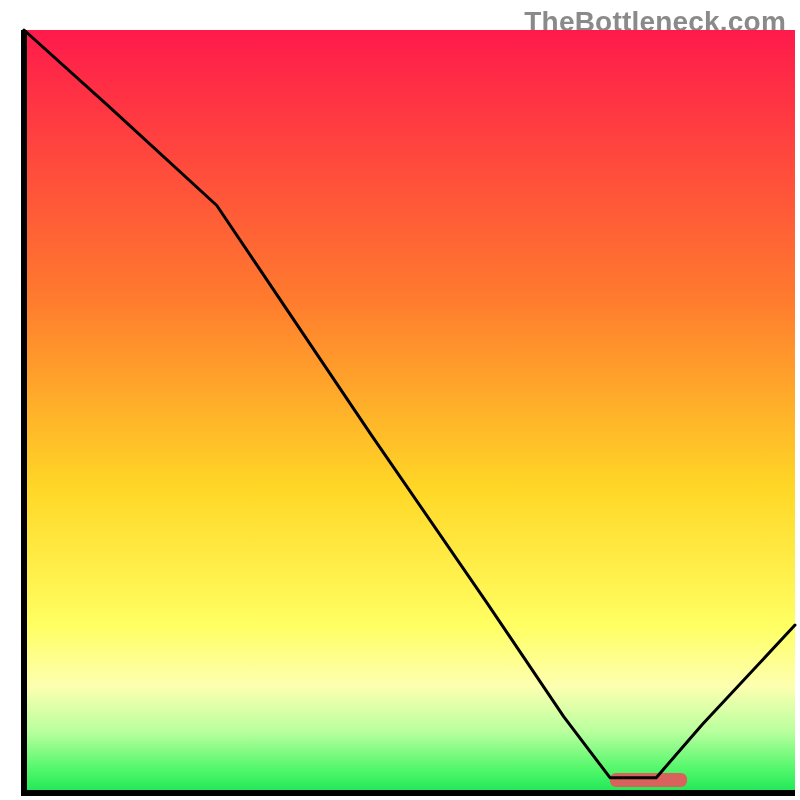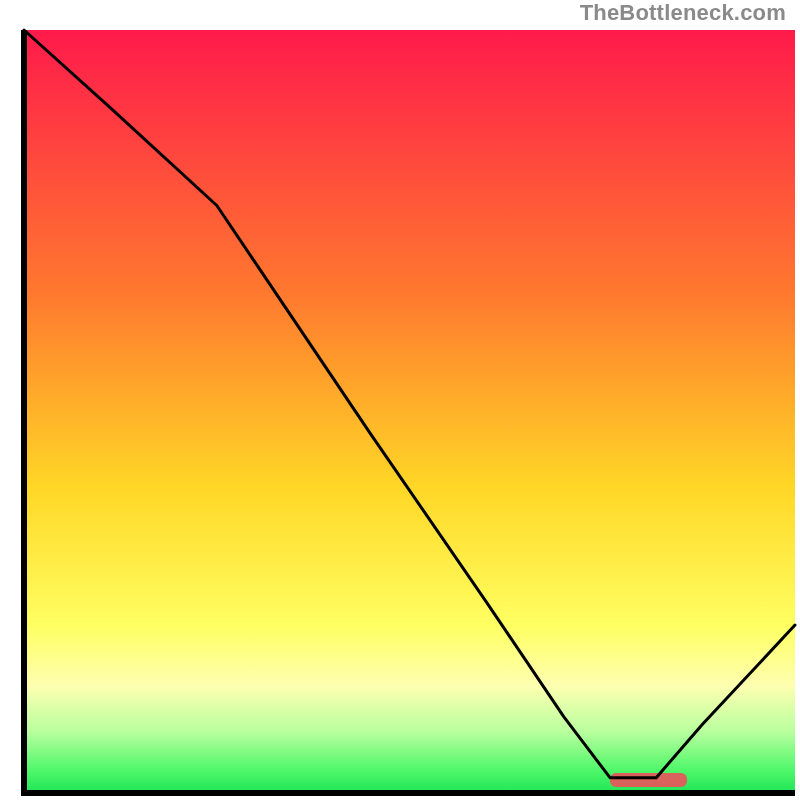--- a/index.html
+++ b/index.html
@@ -10,24 +10,24 @@
     background: #ffffff;
     overflow: hidden;
   }
   .frame {
     position: relative;
     width: 800px;
     height: 800px;
   }
   .attribution {
     position: absolute;
-    top: 0;
+    top: 6px;
     right: 14px;
     font-family: Arial, Helvetica, sans-serif;
-    font-size: 22px;
+    font-size: 28px;
     font-weight: bold;
     color: #8a8a8a;
     letter-spacing: 0.2px;
   }
   .plot {
     position: absolute;
     left: 0;
     top: 0;
     width: 800px;
     height: 800px;

